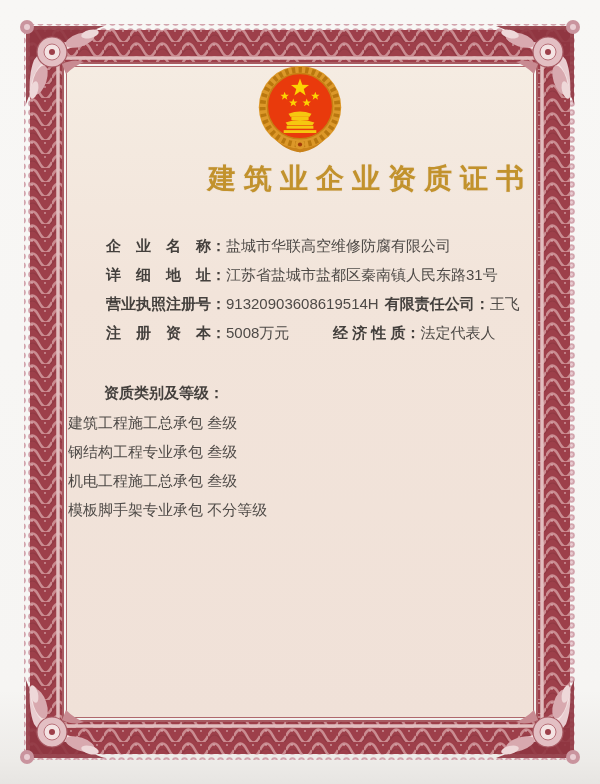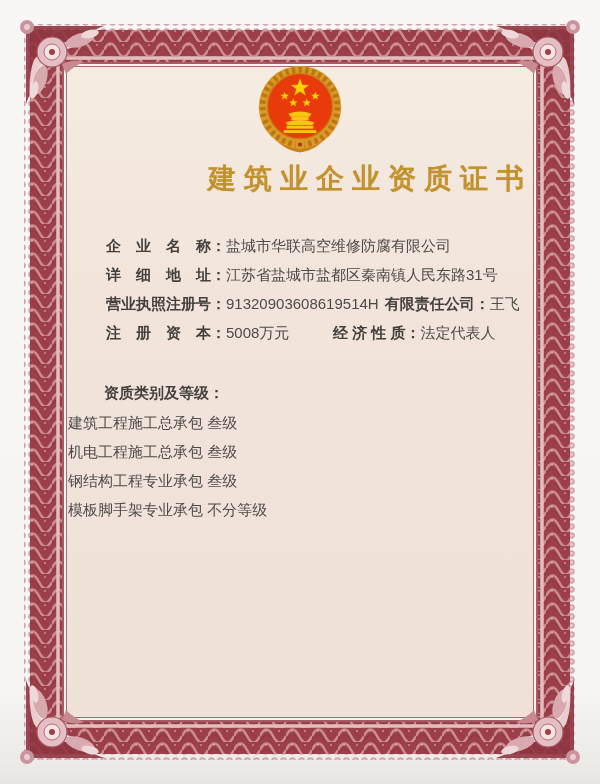--- a/index.html
+++ b/index.html
@@ -123,18 +123,18 @@
     <div class="row">
       <span class="lbl">注　册　资　本：</span><span class="val">5008万元</span>
       <span class="col2-fixed"><span class="lbl">经 济 性 质：</span><span class="val">法定代表人</span></span>
     </div>
   </div>
 
   <div class="section-row lbl">资质类别及等级：</div>
 
   <div class="quals">
     <div class="qual">建筑工程施工总承包 叁级</div>
+    <div class="qual">钢结构工程专业承包 叁级</div>
     <div class="qual">机电工程施工总承包 叁级</div>
-    <div class="qual">钢结构工程专业承包 叁级</div>
     <div class="qual">模板脚手架专业承包 不分等级</div>
   </div>
 
 </div>
 
 </body></html>

